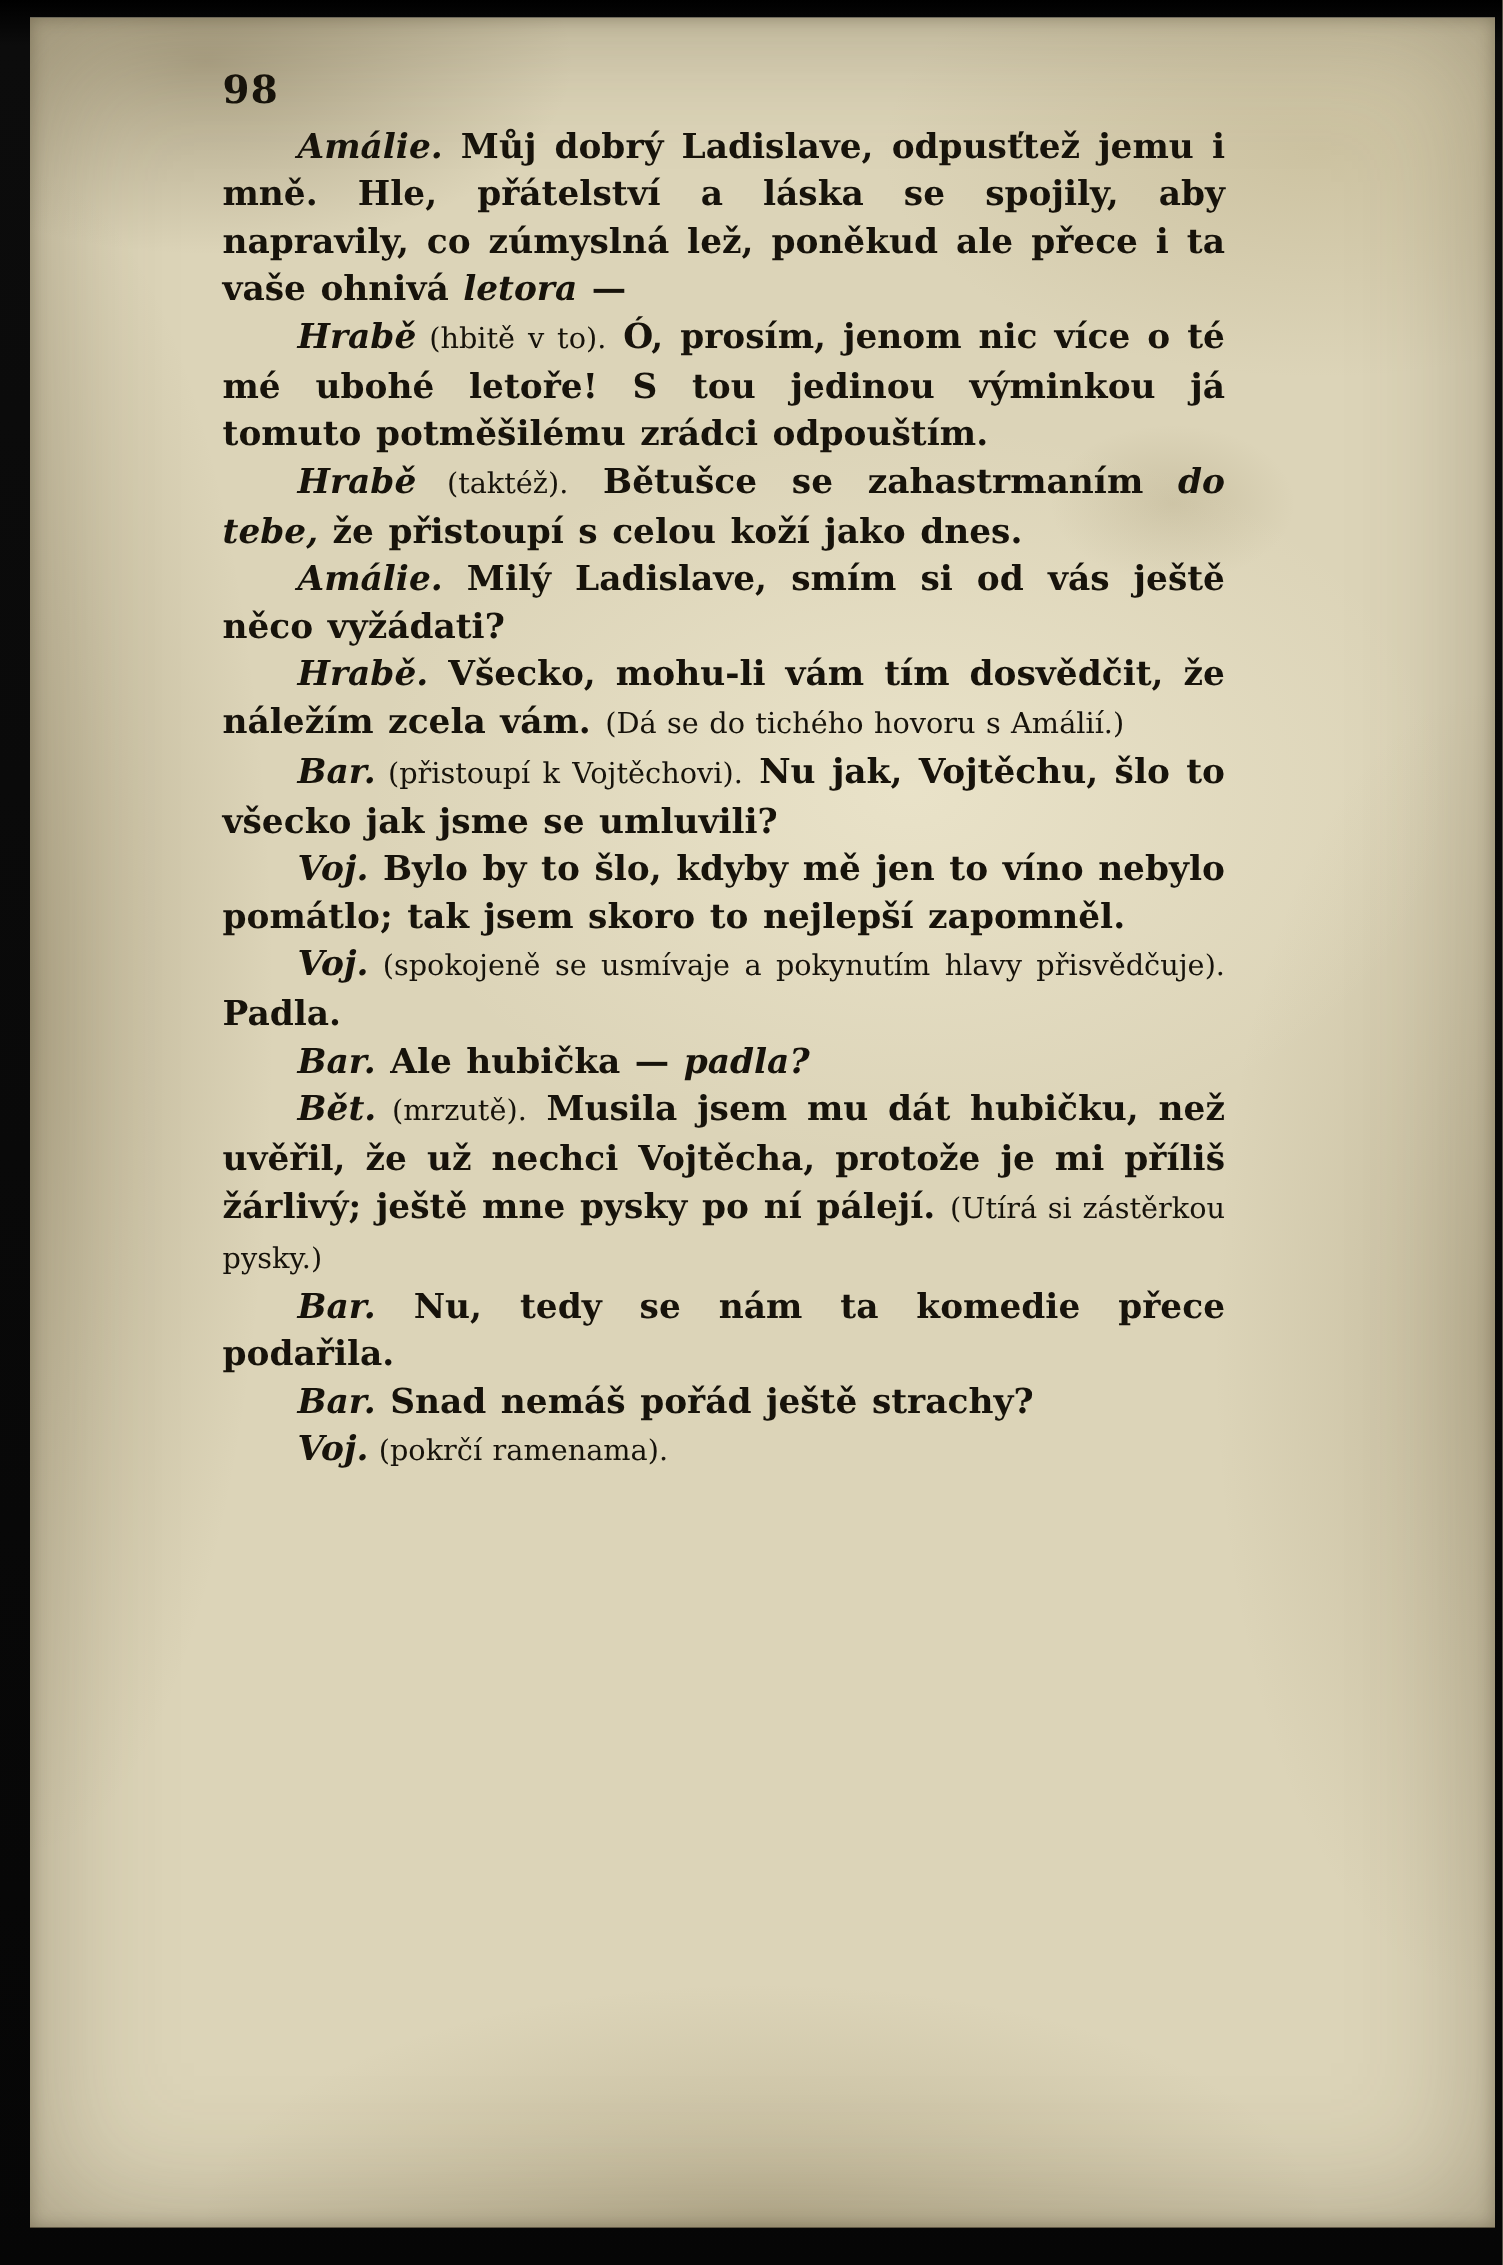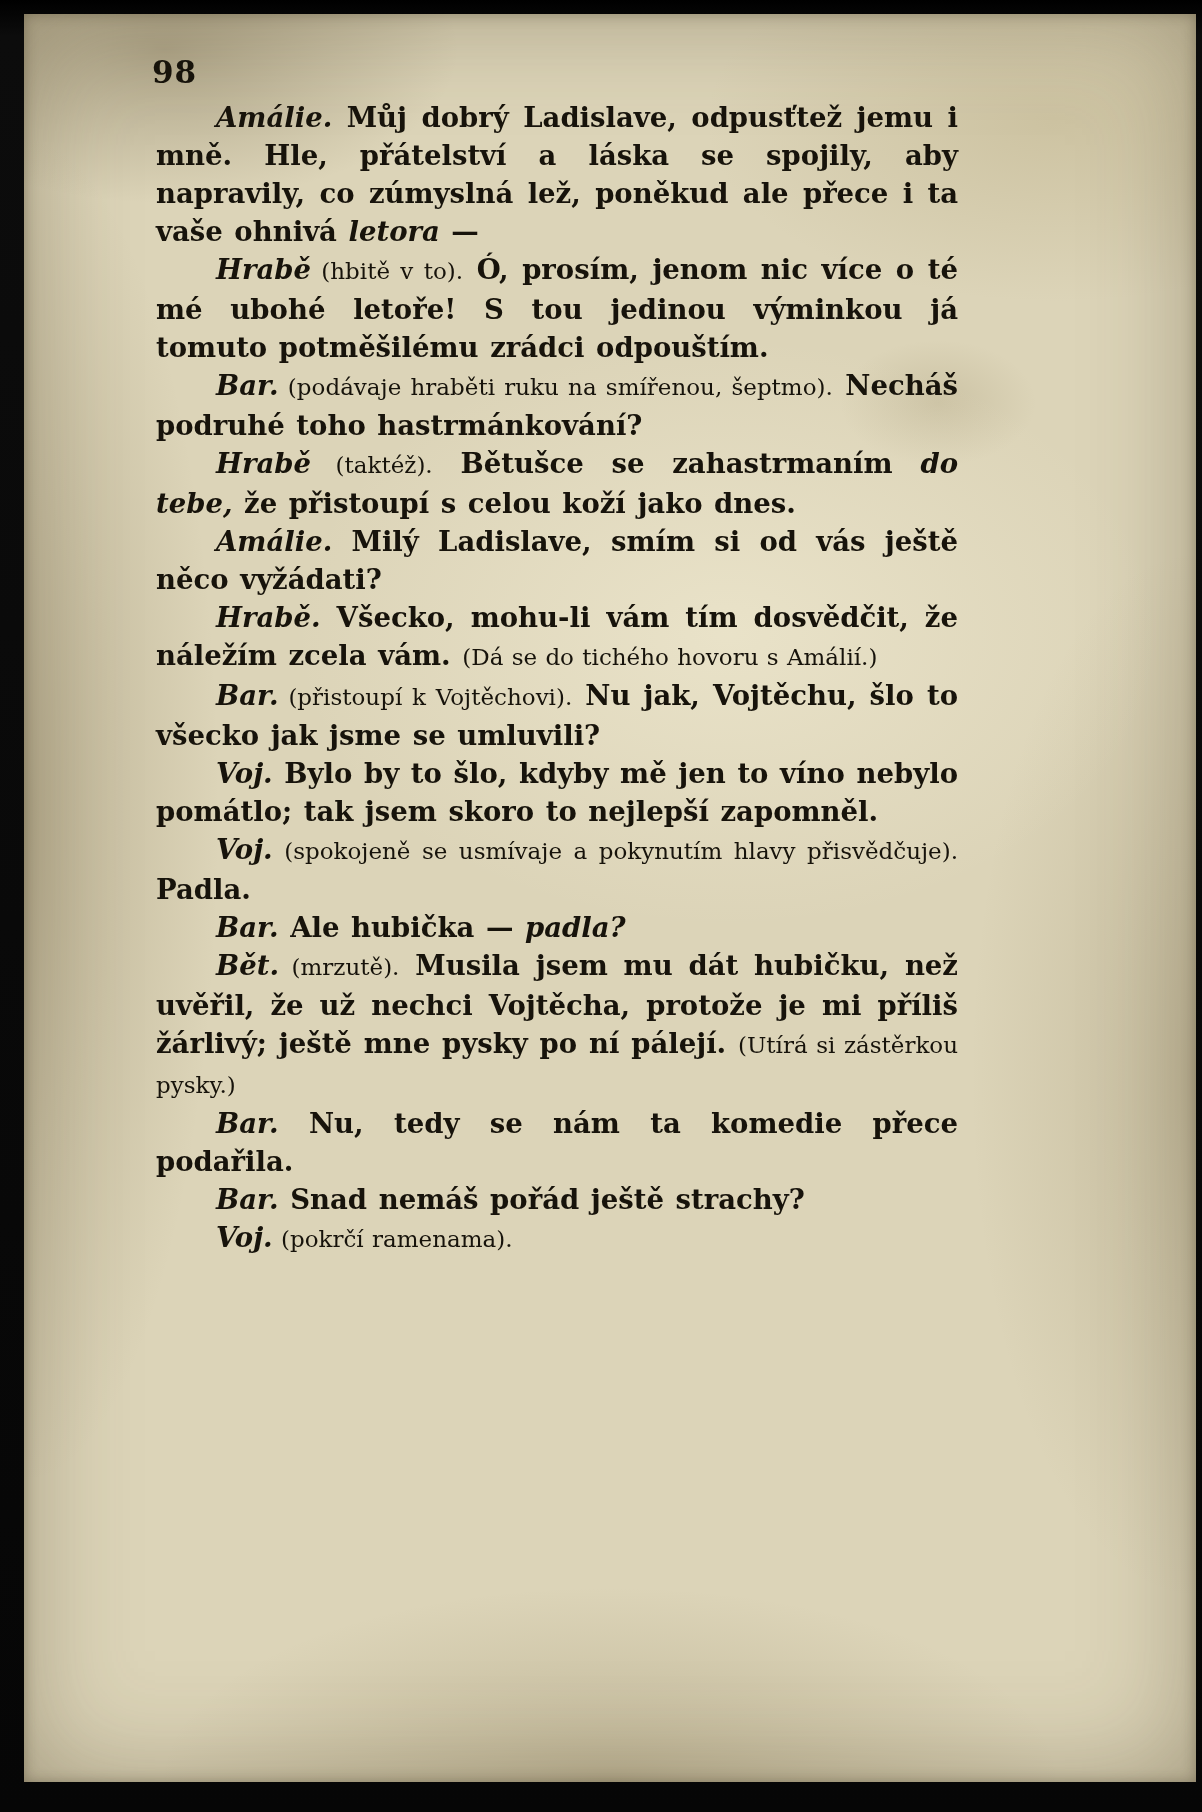--- a/index.html
+++ b/index.html
@@ -29,31 +29,31 @@
       radial-gradient(ellipse 300px 700px at 100% 60%, rgba(120,105,68,0.22), transparent 75%),
       radial-gradient(ellipse 600px 260px at 50% 100%, rgba(115,100,62,0.25), transparent 75%),
       radial-gradient(ellipse 140px 90px at 78% 22%, rgba(130,115,75,0.18), transparent 70%);
     box-shadow:
       inset 0 0 110px rgba(70,58,32,0.38),
       inset 0 0 14px rgba(45,36,18,0.35);
   }
 
   .page-number {
     position: absolute;
-    left: 128px; top: 40px;
+    left: 154px; top: 40px;
     font-size: 31px;
     font-weight: bold;
     color: #17130b;
     letter-spacing: 1px;
     text-align: right;
   }
 
   .text-block {
     position: absolute;
-    left: 132px; top: 84px;
+    left: 154px; top: 84px;
     width: 802px;
     color: #17130b;
   }
 
   .para {
     text-indent: 60px;
     text-align: justify;
     font-size: 27.5px;
     line-height: 38px;
     font-weight: bold;
@@ -68,21 +68,20 @@
 </style>
 </head>
 <body>
 
 <div class="scan-frame">
   <div class="paper">
     <div class="page-number">98</div>
     <div class="text-block">
         <p class="para"><span class="speaker">Amálie.</span><span class="body"> Můj dobrý Ladislave, odpusťtež jemu i mně. Hle, přátelství a láska se spojily, aby napravily, co zúmyslná lež, poněkud ale přece i ta vaše ohnivá </span><span class="italic">letora</span><span class="body"> —</span></p>
         <p class="para"><span class="speaker">Hrabě</span><span class="stage"> (hbitě v to).</span><span class="body"> Ó, prosím, jenom nic více o té mé ubohé letoře! S tou jedinou výminkou já tomuto potměšilému zrádci odpouštím.</span></p>
-        <p class="para"><span class="speaker">Bar.</span><span class="stage"> (podávaje hraběti ruku na smířenou, šeptmo).</span><span class="body"> Necháš podruhé toho hastrmánkování?</span></p>
         <p class="para"><span class="speaker">Hrabě</span><span class="stage"> (taktéž).</span><span class="body"> Bětušce se zahastrmaním </span><span class="italic">do tebe,</span><span class="body"> že přistoupí s celou koží jako dnes.</span></p>
         <p class="para"><span class="speaker">Amálie.</span><span class="body"> Milý Ladislave, smím si od vás ještě něco vyžádati?</span></p>
         <p class="para"><span class="speaker">Hrabě.</span><span class="body"> Všecko, mohu-li vám tím dosvědčit, že náležím zcela vám. </span><span class="stage">(Dá se do tichého hovoru s Amálií.)</span></p>
         <p class="para"><span class="speaker">Bar.</span><span class="stage"> (přistoupí k Vojtěchovi).</span><span class="body"> Nu jak, Vojtěchu, šlo to všecko jak jsme se umluvili?</span></p>
         <p class="para"><span class="speaker">Voj.</span><span class="body"> Bylo by to šlo, kdyby mě jen to víno nebylo pomátlo; tak jsem skoro to nejlepší zapomněl.</span></p>
         <p class="para"><span class="speaker">Voj.</span><span class="stage"> (spokojeně se usmívaje a pokynutím hlavy přisvědčuje).</span><span class="body"> Padla.</span></p>
         <p class="para"><span class="speaker">Bar.</span><span class="body"> Ale hubička — </span><span class="italic">padla?</span></p>
         <p class="para"><span class="speaker">Bět.</span><span class="stage"> (mrzutě).</span><span class="body"> Musila jsem mu dát hubičku, než uvěřil, že už nechci Vojtěcha, protože je mi příliš žárlivý; ještě mne pysky po ní pálejí. </span><span class="stage">(Utírá si zástěrkou pysky.)</span></p>
         <p class="para"><span class="speaker">Bar.</span><span class="body"> Nu, tedy se nám ta komedie přece podařila.</span></p>
         <p class="para"><span class="speaker">Bar.</span><span class="body"> Snad nemáš pořád ještě strachy?</span></p>

